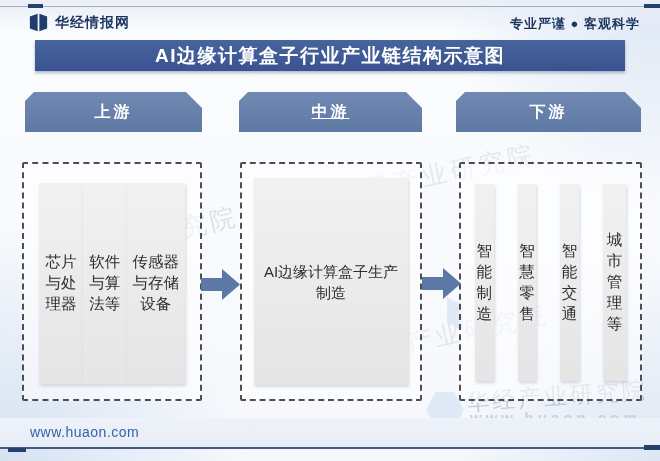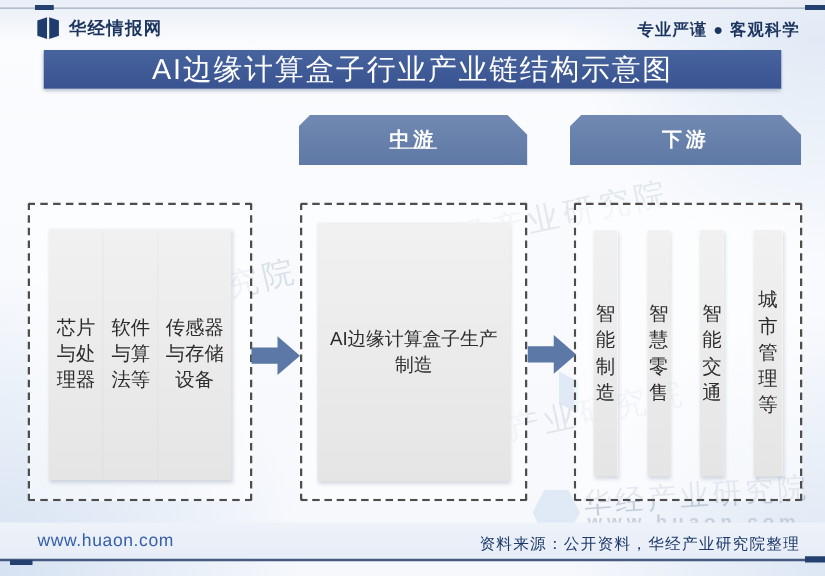--- a/index.html
+++ b/index.html
@@ -19,21 +19,21 @@
   .dash.bl{left:8px;top:448px;width:18px;height:4px;}
   .dash.br{right:0;top:445px;width:16px;height:5px;}
   .brand{position:absolute;left:28px;top:13px;display:flex;align-items:center;gap:6px;
     color:#1c355f;font-size:14px;font-weight:bold;letter-spacing:1px;justify-content:space-between;}
   .brand svg{display:block;}
   .tagline{position:absolute;right:20px;top:15px;color:#1c355f;font-size:13px;font-weight:bold;letter-spacing:1px;}
   .title-bar{position:absolute;left:35px;top:40px;width:590px;height:31px;
     background:linear-gradient(180deg,#48649f 0%,#38538f 100%);
     display:flex;align-items:center;justify-content:center;
     box-shadow:0 2px 3px rgba(40,60,100,.35);}
-  .title-bar .title{color:#ffffff;font-size:23px;font-weight:normal;letter-spacing:1.5px;}
+  .title-bar .title{color:#ffffff;font-size:19px;font-weight:bold;letter-spacing:1.5px;}
   
   .col-head{position:absolute;top:92px;height:40px;display:flex;align-items:center;justify-content:center;
     color:#fff;font-size:16px;font-weight:bold;letter-spacing:3px;
     background:linear-gradient(180deg,#7189b2 0%,#5e79a5 100%);
     clip-path:polygon(0 9px,9px 0,calc(100% - 16px) 0,100% 16px,100% 100%,0 100%);
     filter:drop-shadow(2px 3px 2px rgba(60,80,120,.35));}
   .col-head.up{left:25px;width:177px;}
   .col-head.mid{left:239px;width:183px;text-decoration:underline;}
   .col-head.down{left:456px;width:185px;}
   
@@ -95,20 +95,21 @@
   </div>
 
   <div class="wm w1">华经产业研究院</div>
   <div class="wm w2">华经产业研究院</div>
   <div class="wm w3">华经产业研究院</div>
   <div class="wm w4">华经产业研究院</div>
   <div class="wm w5">www.huaon.com</div>
   <div class="wm-shape hex"></div>
   <div class="wm-shape tri"></div>
 
+  <div class="col-head up">上游</div>
   <div class="col-head mid">中游</div>
   <div class="col-head down">下游</div>
 
   <div class="panel up">
     <div class="item">芯片与处理器</div>
     <div class="item">软件与算法等</div>
     <div class="item">传感器与存储设备</div>
   </div>
 
   <div class="panel mid">
@@ -128,18 +129,17 @@
     </svg>
   </div>
   <div class="arrow a2">
     <svg width="40" height="33" viewBox="0 0 40 33">
       <polygon points="0,10 21,10 21,1 39,16.5 21,32 21,23 0,23" fill="#5c78a7"></polygon>
     </svg>
   </div>
 
   <div class="footer-band"></div>
   <div class="website">www.huaon.com</div>
-  <div class="source">资料来源：公开资料，华经产业研究院整理</div>
   <div class="footer-rule"></div>
   <div class="dash bl"></div>
   <div class="dash br"></div>
 
 </div>
 
 </body></html>

